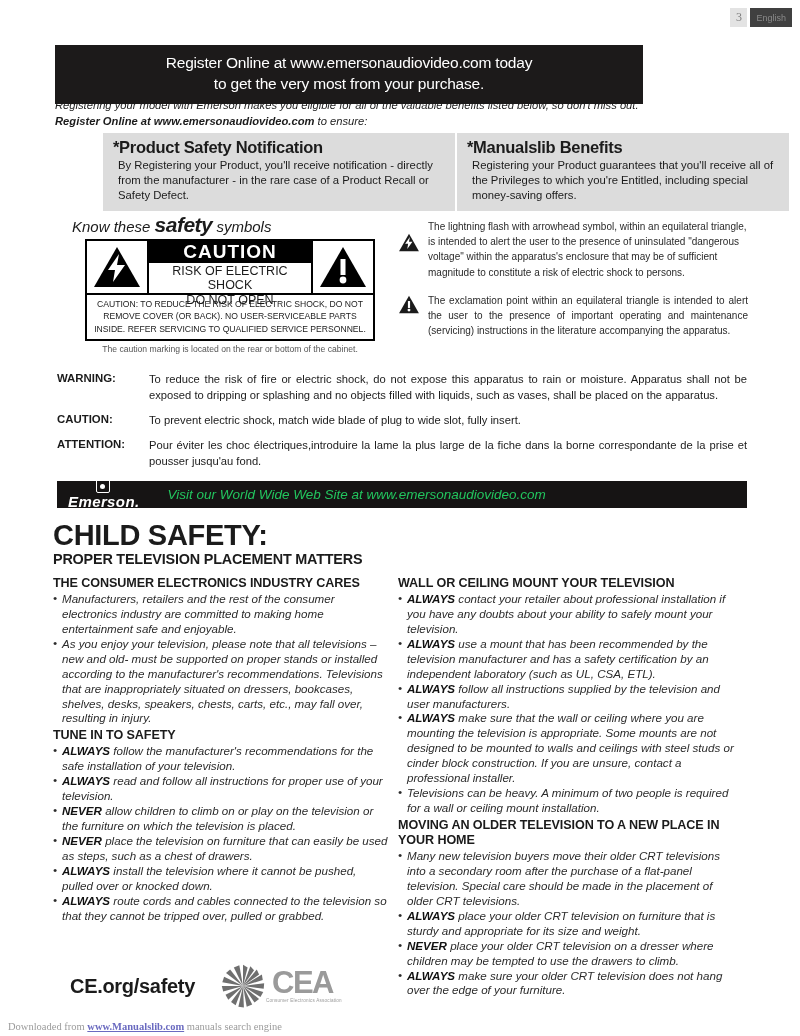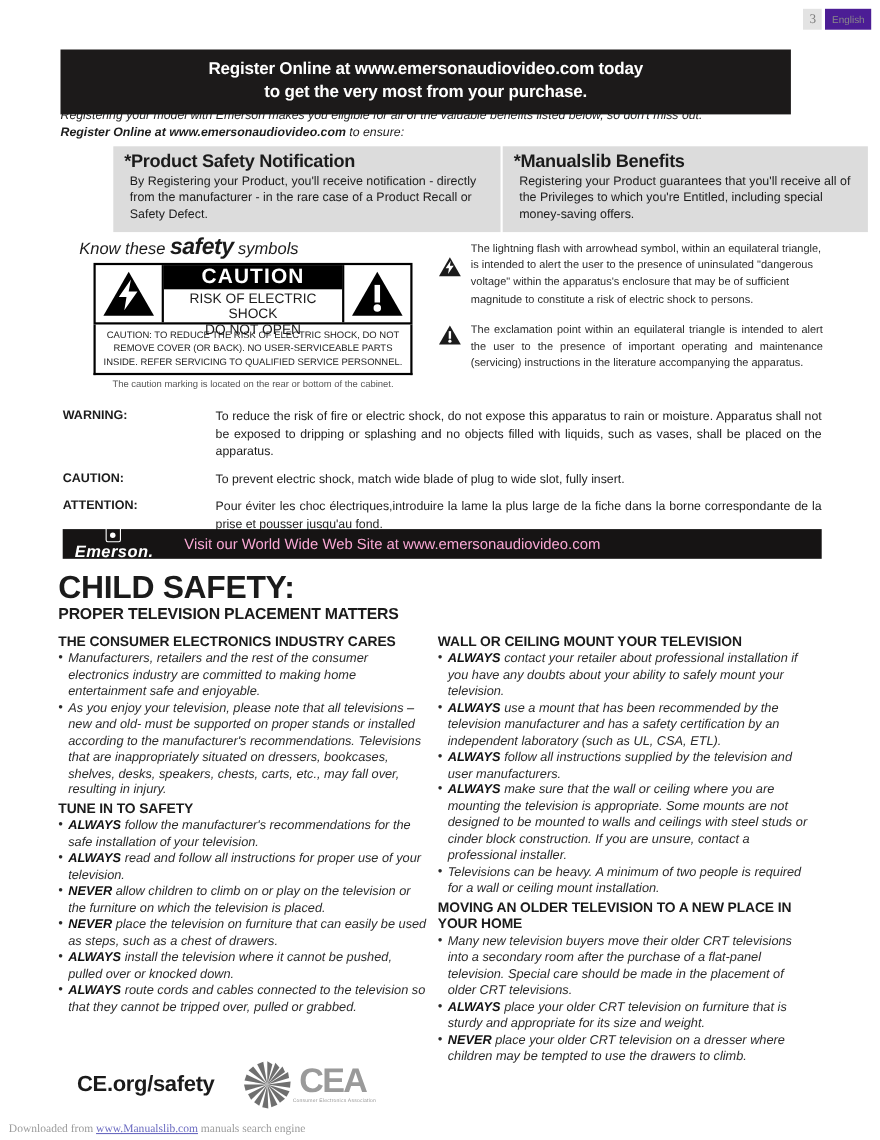--- a/index.html
+++ b/index.html
@@ -29,40 +29,40 @@
     background: #e3e3e3;
     color: #7d7d7d;
     font-size: 12px;
     width: 17px;
     display: flex;
     align-items: center;
     justify-content: center;
     font-family: "Liberation Serif", serif;
   }
   .page-badge .lang {
-    background: #4c1d95;
+    background: #404040;
     color: #8a8a8a;
     font-size: 9px;
     padding: 0 6px;
     display: flex;
     align-items: center;
     margin-left: 3px;
   }
 
   
   .register-banner {
     position: absolute;
     left: 55px;
     top: 45px;
-    width: 664px;
+    width: 588px;
     background: #1c1a1a;
     color: #ffffff;
     text-align: center;
     padding: 8px 0 9px 0;
-    font-weight: bold;
+    font-weight: normal;
     font-size: 15.5px;
     line-height: 1.35;
     letter-spacing: -0.2px;
   }
 
   .intro {
     position: absolute;
     left: 55px;
     top: 97px;
     width: 695px;
@@ -203,21 +203,20 @@
   
   .warn-area {
     position: absolute;
     left: 57px;
     top: 372px;
     width: 690px;
   }
   .warn-row {
     display: flex;
     margin-bottom: 9px;
-    gap: 47px;
   }
   .warn-label {
     width: 92px;
     flex: 0 0 92px;
     font-weight: bold;
     font-size: 11.4px;
   }
   .warn-text {
     font-size: 11.2px;
     line-height: 1.42;
@@ -258,21 +257,22 @@
   }
   .emerson-logo .mark::after {
     content: "";
     width: 5px;
     height: 5px;
     border-radius: 50%;
     background: #fff;
   }
   .emerson-tag {
     margin-left: 28px;
-    color: #f9a8d4;
+    color: #22c55e;
+    font-style: italic;
     font-size: 13.5px;
   }
 
   
   .child-title {
     position: absolute;
     left: 53px;
     top: 519px;
     font-weight: bold;
     font-size: 29px;
@@ -360,21 +360,21 @@
     position: absolute;
     left: 8px;
     bottom: 4px;
     font-family: "Liberation Serif", serif;
     font-size: 10.5px;
     color: #9b9b9b;
   }
   .footer a {
     color: #6a6ac0;
     text-decoration: underline;
-    font-weight: normal;
+    font-weight: bold;
   }
 </style>
 </head>
 <body>
 
 <div class="page-badge">
   <div class="num">3</div>
   <div class="lang">English</div>
 </div>
 
@@ -499,20 +499,21 @@
       <li><b>ALWAYS</b><span> use a mount that has been recommended by the television manufacturer and has a safety certification by an independent laboratory (such as UL, CSA, ETL).</span></li>
       <li><b>ALWAYS</b><span> follow all instructions supplied by the television and user manufacturers.</span></li>
       <li><b>ALWAYS</b><span> make sure that the wall or ceiling where you are mounting the television is appropriate. Some mounts are not designed to be mounted to walls and ceilings with steel studs or cinder block construction. If you are unsure, contact a professional installer.</span></li>
       <li><b></b><span>Televisions can be heavy. A minimum of two people is required for a wall or ceiling mount installation.</span></li>
     </ul>
     <div class="sec-head">MOVING AN OLDER TELEVISION TO A NEW PLACE IN YOUR HOME</div>
     <ul class="bullets">
       <li><b></b><span>Many new television buyers move their older CRT televisions into a secondary room after the purchase of a flat-panel television. Special care should be made in the placement of older CRT televisions.</span></li>
       <li><b>ALWAYS</b><span> place your older CRT television on furniture that is sturdy and appropriate for its size and weight.</span></li>
       <li><b>NEVER</b><span> place your older CRT television on a dresser where children may be tempted to use the drawers to climb.</span></li>
+      <li><b>ALWAYS</b><span> make sure your older CRT television does not hang over the edge of your furniture.</span></li>
     </ul>
   </div>
 </div>
 
 <div class="cea-area">
   <div class="ce-org">CE.org/safety</div>
   <div class="cea-logo">
     <svg width="46" height="46" viewBox="0 0 100 100" aria-hidden="true">
       <g fill="#6f6f6f">
         <path d="M50 50 L50 4 L60 10 Z"></path>

